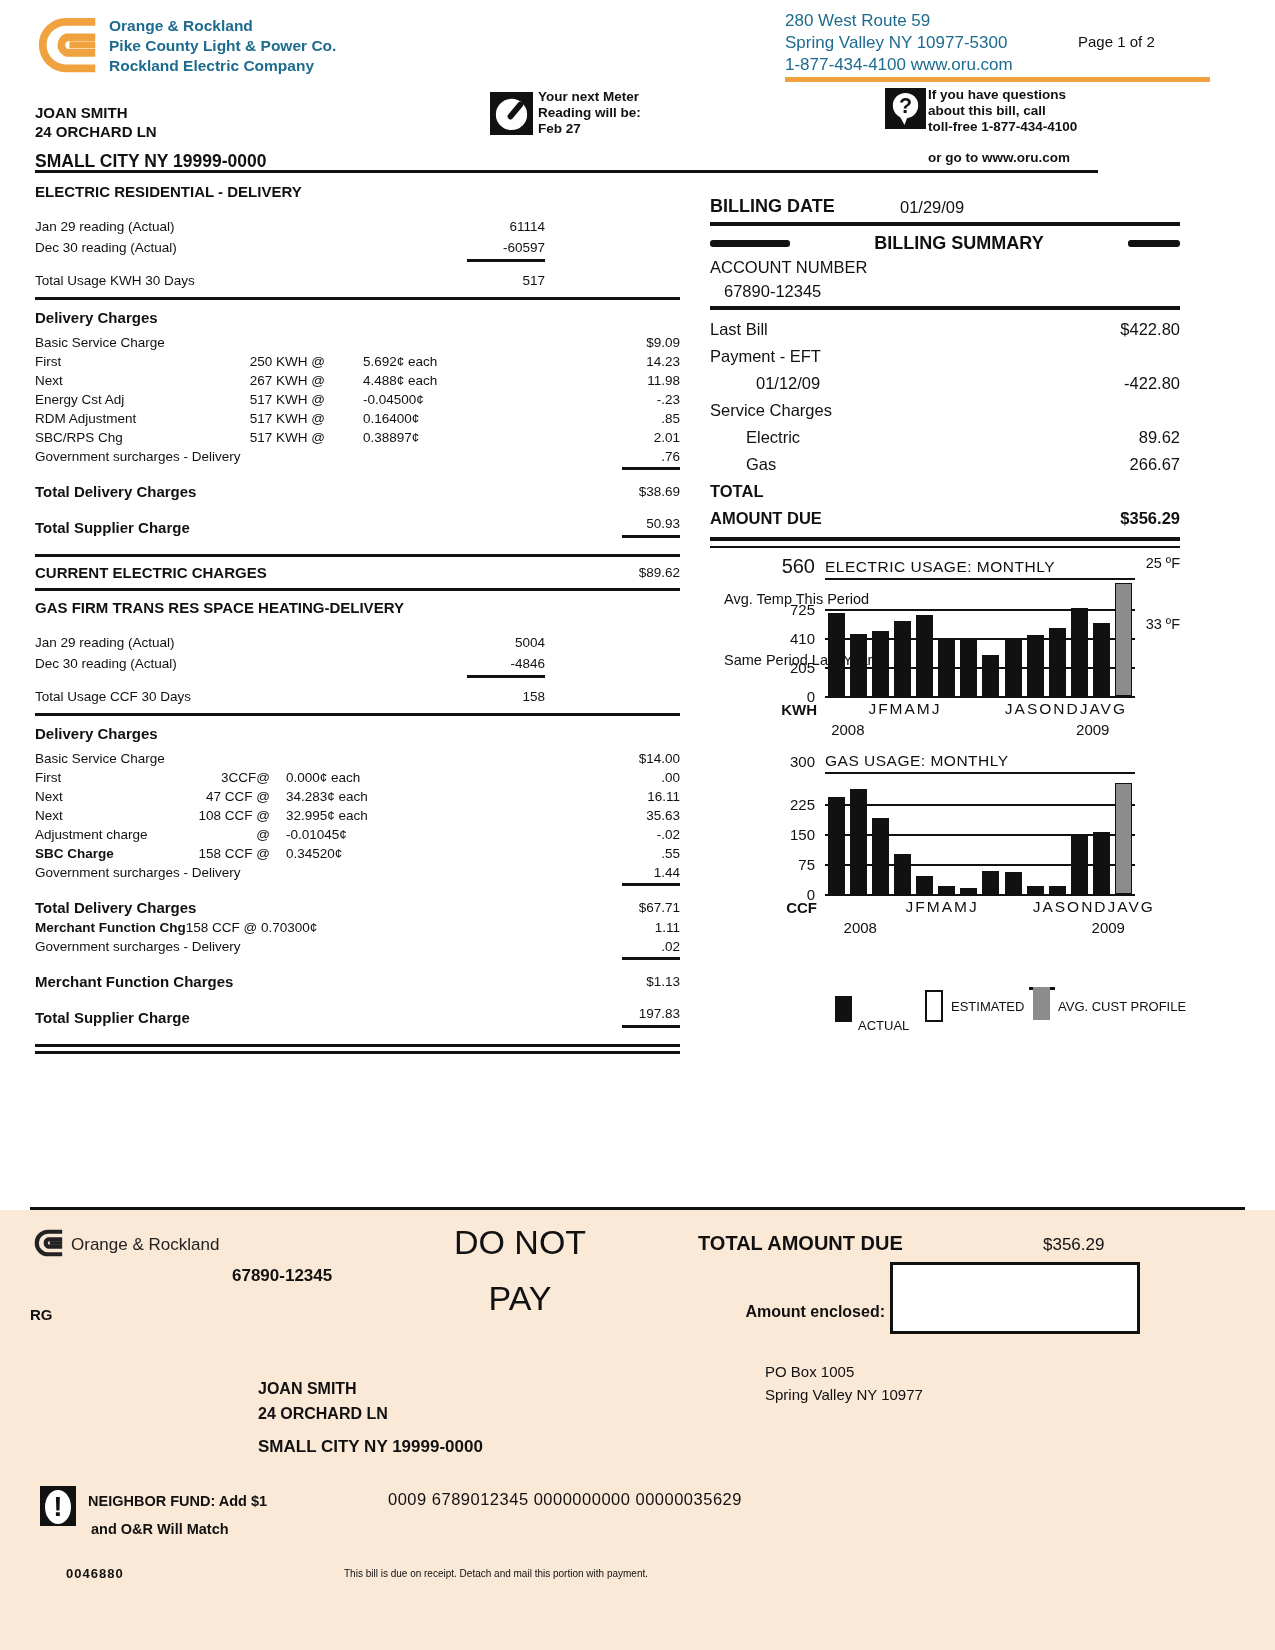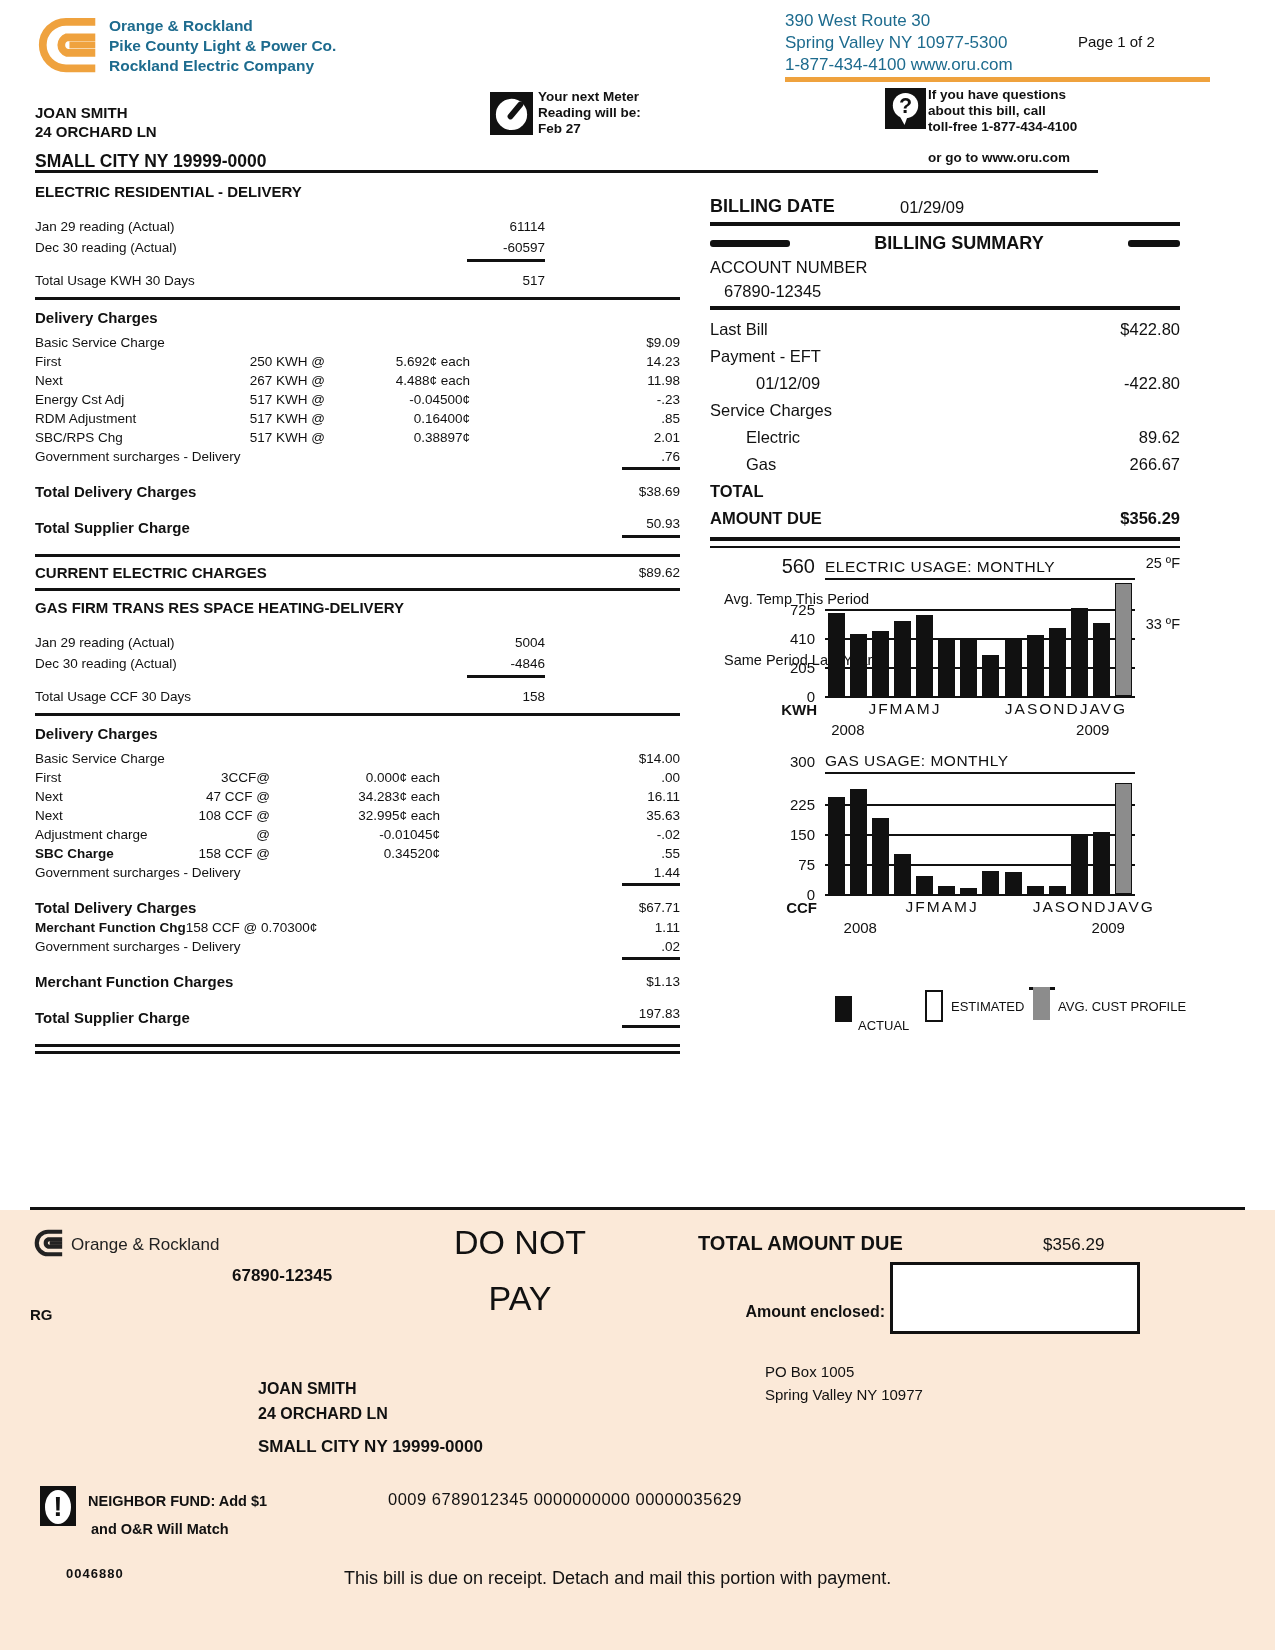--- a/index.html
+++ b/index.html
@@ -29,21 +29,21 @@
   .rrow{display:flex;line-height:21px;}
   .rlbl{flex:1;}
   .rval{flex:0 0 78px;text-align:right;}
   .rval.uline{border-bottom:3px solid #111;padding-bottom:1px;}
   .rspace{flex:0 0 135px;}
   .rule3{height:3px;background:#111;}
   .sub-head{font-weight:bold;font-size:15px;margin:9px 0 7px 0;}
   .crow{display:flex;line-height:19px;white-space:nowrap;}
   .crow .lbl{min-width:140px;}
   .crow .qty{flex:0 0 150px;text-align:right;}
-  .crow .rate{flex:0 0 145px;text-align:right;padding-left:38px;box-sizing:border-box;}
+  .crow .rate{flex:0 0 145px;text-align:left;padding-left:38px;box-sizing:border-box;}
   .crow .amt{flex:1;text-align:right;}
   .gas-tbl .crow .qty{flex:0 0 95px;}
   .gas-tbl .crow .rate{flex:0 0 170px;padding-left:16px;}
   .au{display:inline-block;min-width:58px;text-align:right;border-bottom:3px solid #111;padding-bottom:1px;}
   .trow{display:flex;justify-content:space-between;align-items:flex-end;margin-top:12px;line-height:20px;}
   .trow .tl{font-weight:bold;font-size:15px;}
   .curr{display:flex;justify-content:space-between;align-items:flex-end;line-height:22px;margin-top:5px;}
   .curr .tl{font-weight:bold;font-size:15px;}
   .mt16{margin-top:16px;} .mt8{margin-top:8px;} .mt6{margin-top:6px;} .mt4{margin-top:4px;}
 
@@ -109,21 +109,21 @@
   .stub-box{position:absolute;left:890px;top:52px;width:244px;height:66px;background:#fff;border:3px solid #111;}
   .stub-amt{position:absolute;left:705px;top:93px;width:180px;text-align:right;font-weight:bold;font-size:16px;}
   .stub-name{position:absolute;left:258px;top:166px;font-weight:bold;font-size:16px;line-height:25px;}
   .stub-city{position:absolute;left:258px;top:227px;font-weight:bold;font-size:17px;}
   .stub-po{position:absolute;left:765px;top:150px;font-size:15px;line-height:23px;}
   .stub-nf-icon{position:absolute;left:40px;top:276px;}
   .stub-nf1{position:absolute;left:88px;top:283px;font-weight:bold;font-size:14.5px;}
   .stub-nf2{position:absolute;left:91px;top:311px;font-weight:bold;font-size:14.5px;}
   .stub-code{position:absolute;left:66px;top:356px;font-weight:bold;font-size:13px;letter-spacing:1px;}
   .stub-ocr{position:absolute;left:388px;top:280px;font-size:16.5px;letter-spacing:0.5px;}
-  .stub-footer{position:absolute;left:344px;top:358px;font-size:18px;text-align:center;}
+  .stub-footer{position:absolute;left:344px;top:358px;font-size:10px;text-align:center;}
 </style>
 </head>
 <body>
 
 <div class="page">
 
   <div class="logo">
     <span>
       <svg width="62" height="62" viewBox="0 0 72 72">
         <path d="M70 9 H36 A27 27 0 0 0 36 63 H70" fill="none" stroke="#efa23e" stroke-width="9"></path>
@@ -132,21 +132,21 @@
       </svg>
     </span>
     <div class="logo-text">
       <div>Orange &amp; Rockland</div>
       <div>Pike County Light &amp; Power Co.</div>
       <div>Rockland Electric Company</div>
     </div>
   </div>
 
   <div class="co-address">
-    <div>390 West Route 30</div>
+    <div>280 West Route 59</div>
     <div>Spring Valley NY 10977-5300</div>
     <div>1-877-434-4100 www.oru.com</div>
   </div>
   <div class="page-label">Page 1 of 2</div>
   <div class="orange-rule"></div>
 
   <div class="cust">
     <div class="nm">JOAN SMITH</div>
     <div class="nm">24 ORCHARD LN</div>
     <div class="cty">SMALL CITY NY 19999-0000</div>

